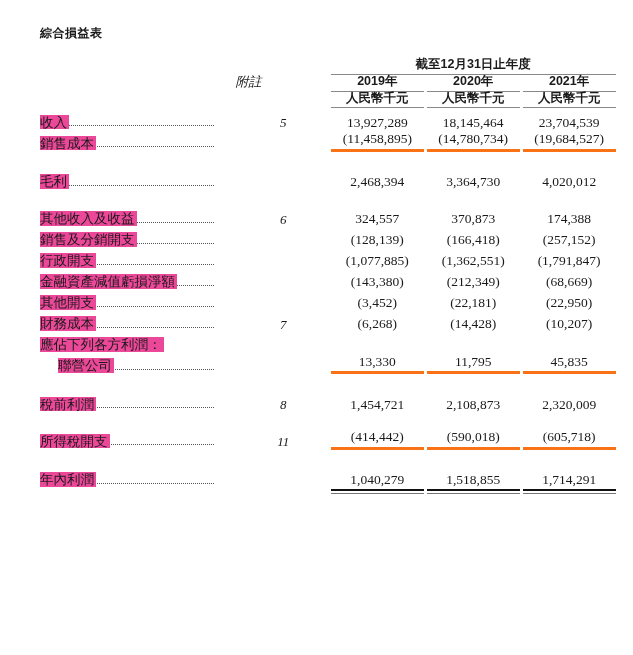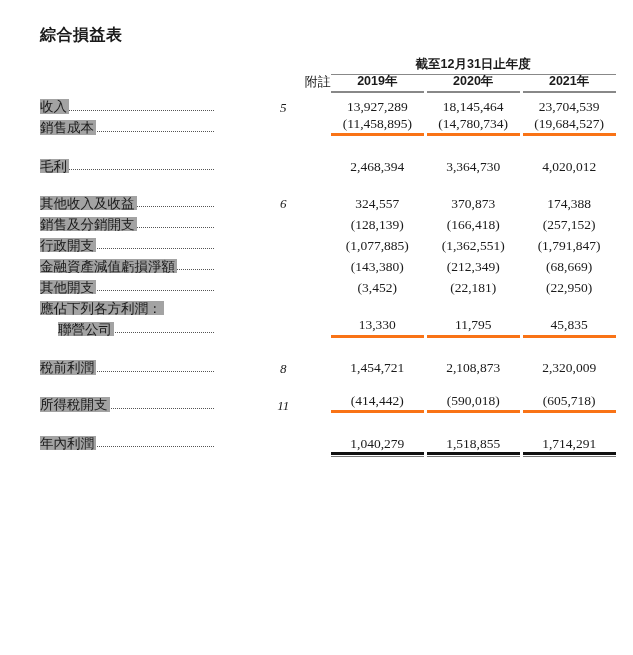--- a/index.html
+++ b/index.html
@@ -10,21 +10,21 @@
     color: #1a1a1a;
     overflow: hidden;
   }
   .page { position: relative; width: 633px; height: 655px; }
 
   .title {
     position: absolute;
     left: 40px; top: 25px;
     font-family: "Liberation Sans", "DejaVu Sans", sans-serif;
     font-weight: bold;
-    font-size: 16px;
+    font-size: 12px;
     letter-spacing: .5px;
     color: #1a1a1a;
     text-align: right;
   }
 
   table.stmt {
     position: absolute;
     left: 0; top: 58px;
     width: 633px;
     border-collapse: collapse;
@@ -56,39 +56,40 @@
 
   .hdr-year, .hdr-cur {
     text-align: center;
     font-family: "Liberation Sans", "DejaVu Sans", sans-serif;
     font-weight: bold;
     font-size: 12.5px;
     white-space: nowrap;
     padding-bottom: 3px;
   }
   .hdr-note {
-    text-align: right;
+    text-align: left;
+    font-style: italic;
     font-size: 13px;
     font-family: "Liberation Serif","DejaVu Serif",serif;
     white-space: nowrap;
     padding-bottom: 3px;
   }
   .rule-col { height: 1px; padding: 0; }
   .rule-col div { height: 1px; background: #888; }
 
   
   .r { height: 21px; }
   .lbl {
     padding-left: 40px;
     white-space: nowrap;
     font-size: 13.5px;
     position: relative;
     overflow: hidden;
   }
-  .lbl .txt { background:#a3a3a3; padding-right:2px; position:relative; z-index:2; }
+  .lbl .txt { background:#ec4899; padding-right:2px; position:relative; z-index:2; }
   .lbl.leader .dots {
     position: absolute;
     left: 40px; right: 22px; bottom: 3px;
     border-bottom: 1.4px dotted #555;
     z-index: 1;
   }
   .lbl.indent { padding-left: 58px; }
   .lbl.indent.leader .dots { left: 58px; }
 
   .note {
@@ -172,20 +173,30 @@
           </td>
         <td></td>
         <td class="rule-col">
             <div></div>
           </td>
         <td></td>
       </tr>
       <tr>
         <td></td>
         <td></td>
+        <td class="hdr-cur">人民幣千元</td>
+        <td></td>
+        <td class="hdr-cur">人民幣千元</td>
+        <td></td>
+        <td class="hdr-cur">人民幣千元</td>
+        <td></td>
+      </tr>
+      <tr>
+        <td></td>
+        <td></td>
         <td class="rule-col">
             <div></div>
           </td>
         <td></td>
         <td class="rule-col">
             <div></div>
           </td>
         <td></td>
         <td class="rule-col">
             <div></div>
@@ -285,20 +296,30 @@
           <td></td>
         </tr>
         <tr class="r">
           <td class="lbl leader"><span class="dots"></span><span class="txt">其他開支</span></td>
           <td class="note"></td>
           <td class="val">(3,452)</td>
           <td></td>
           <td class="val">(22,181)</td>
           <td></td>
           <td class="val">(22,950)</td>
+          <td></td>
+        </tr>
+        <tr class="r">
+          <td class="lbl leader"><span class="dots"></span><span class="txt">財務成本</span></td>
+          <td class="note">7</td>
+          <td class="val">(6,268)</td>
+          <td></td>
+          <td class="val">(14,428)</td>
+          <td></td>
+          <td class="val">(10,207)</td>
           <td></td>
         </tr>
         <tr class="r">
           <td class="lbl"><span class="txt">應佔下列各方利潤：</span></td>
           <td class="note"></td>
           <td class="val"></td>
           <td></td>
           <td class="val"></td>
           <td></td>
           <td class="val"></td>

